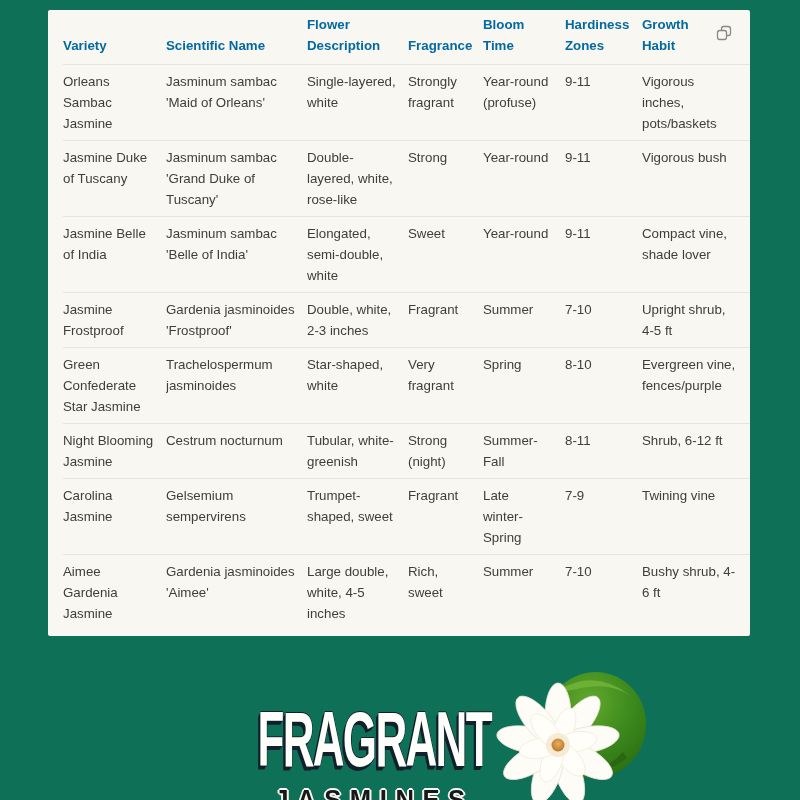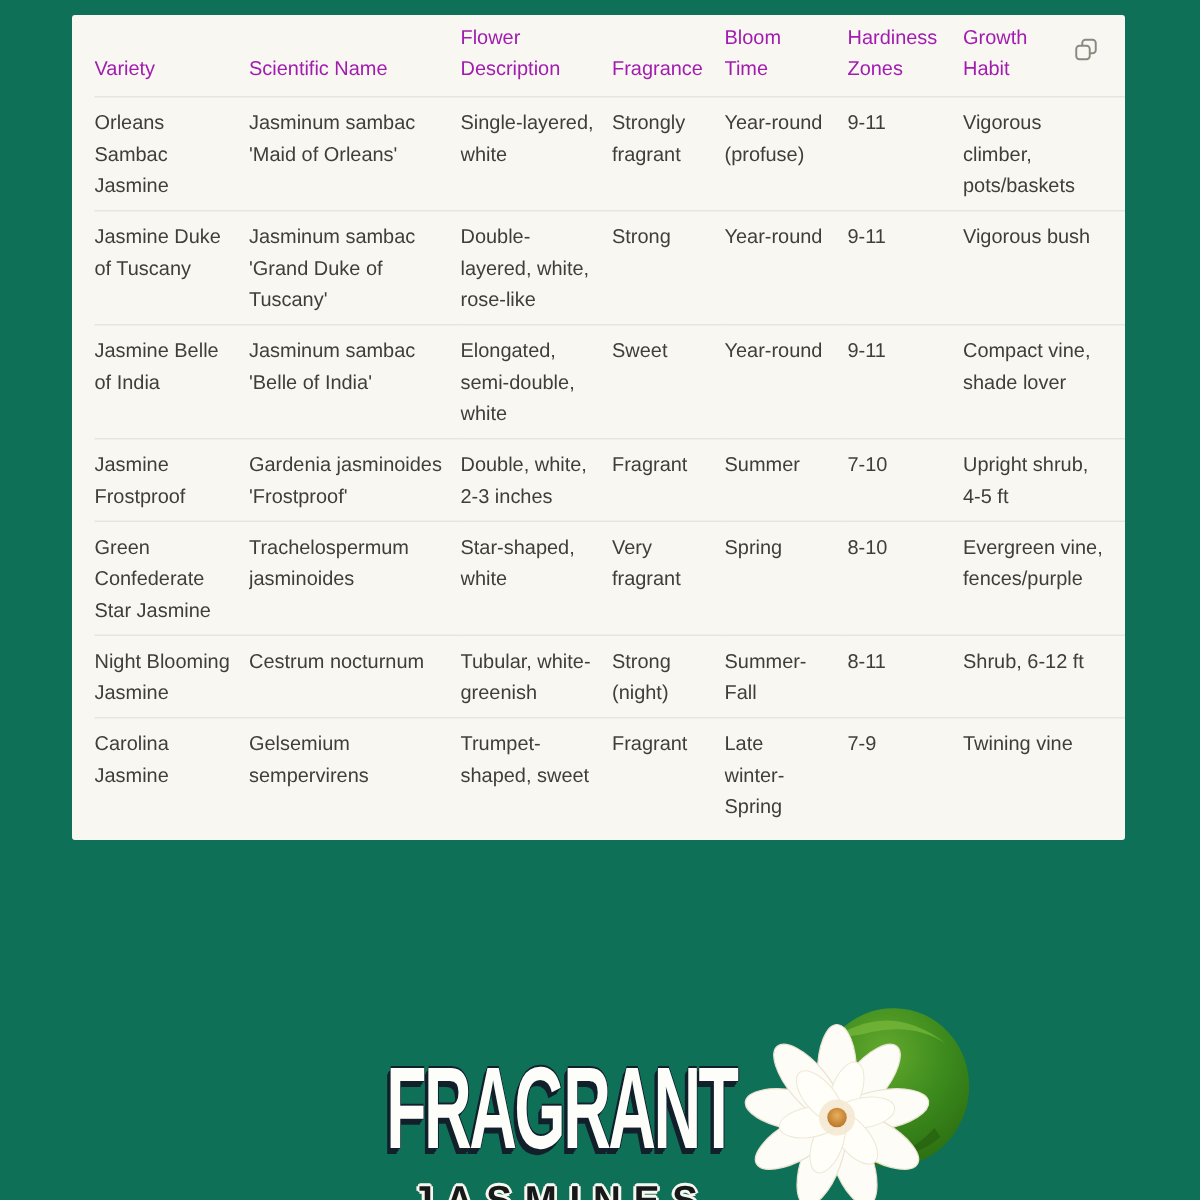--- a/index.html
+++ b/index.html
@@ -36,22 +36,22 @@
   table.jasmine th, table.jasmine td {
     text-align: left;
     white-space: pre;           
     font-size: 13.3px;
     line-height: 21px;
     overflow: hidden;
   }
   table.jasmine th {
     vertical-align: bottom;
     padding: 4px 10px 8px 0;
-    color: #a21caf;
-    font-weight: 400;
+    color: #0369a1;
+    font-weight: 700;
   }
   table.jasmine td {
     vertical-align: top;
     padding: 6px 10px 6px 0;
     color: #3f3e39;
     font-weight: 400;
   }
   table.jasmine tbody tr { border-top: 1px solid #e7e5df; margin-top: 17px; }
 
   
@@ -162,21 +162,21 @@
           <td>Jasminum sambac
 'Maid of Orleans'</td>
           <td>Single-layered,
 white</td>
           <td>Strongly
 fragrant</td>
           <td>Year-round
 (profuse)</td>
           <td>9-11</td>
           <td>Vigorous
-climber,
+inches,
 pots/baskets</td>
         </tr>
         <tr>
           <td>Jasmine Duke
 of Tuscany</td>
           <td>Jasminum sambac
 'Grand Duke of
 Tuscany'</td>
           <td>Double-
 layered, white,
@@ -247,20 +247,36 @@
           <td>Gelsemium
 sempervirens</td>
           <td>Trumpet-
 shaped, sweet</td>
           <td>Fragrant</td>
           <td>Late
 winter-
 Spring</td>
           <td>7-9</td>
           <td>Twining vine</td>
+        </tr>
+        <tr>
+          <td>Aimee
+Gardenia
+Jasmine</td>
+          <td>Gardenia jasminoides
+'Aimee'</td>
+          <td>Large double,
+white, 4-5
+inches</td>
+          <td>Rich,
+sweet</td>
+          <td>Summer</td>
+          <td>7-10</td>
+          <td>Bushy shrub, 4-
+6 ft</td>
         </tr>
       </tbody>
     </table>
   </div>
 
   <div class="logo">
     <div class="logo-top">
       <span class="logo-top-text">FRAGRANT</span>
     </div>
     <div class="logo-sub">

